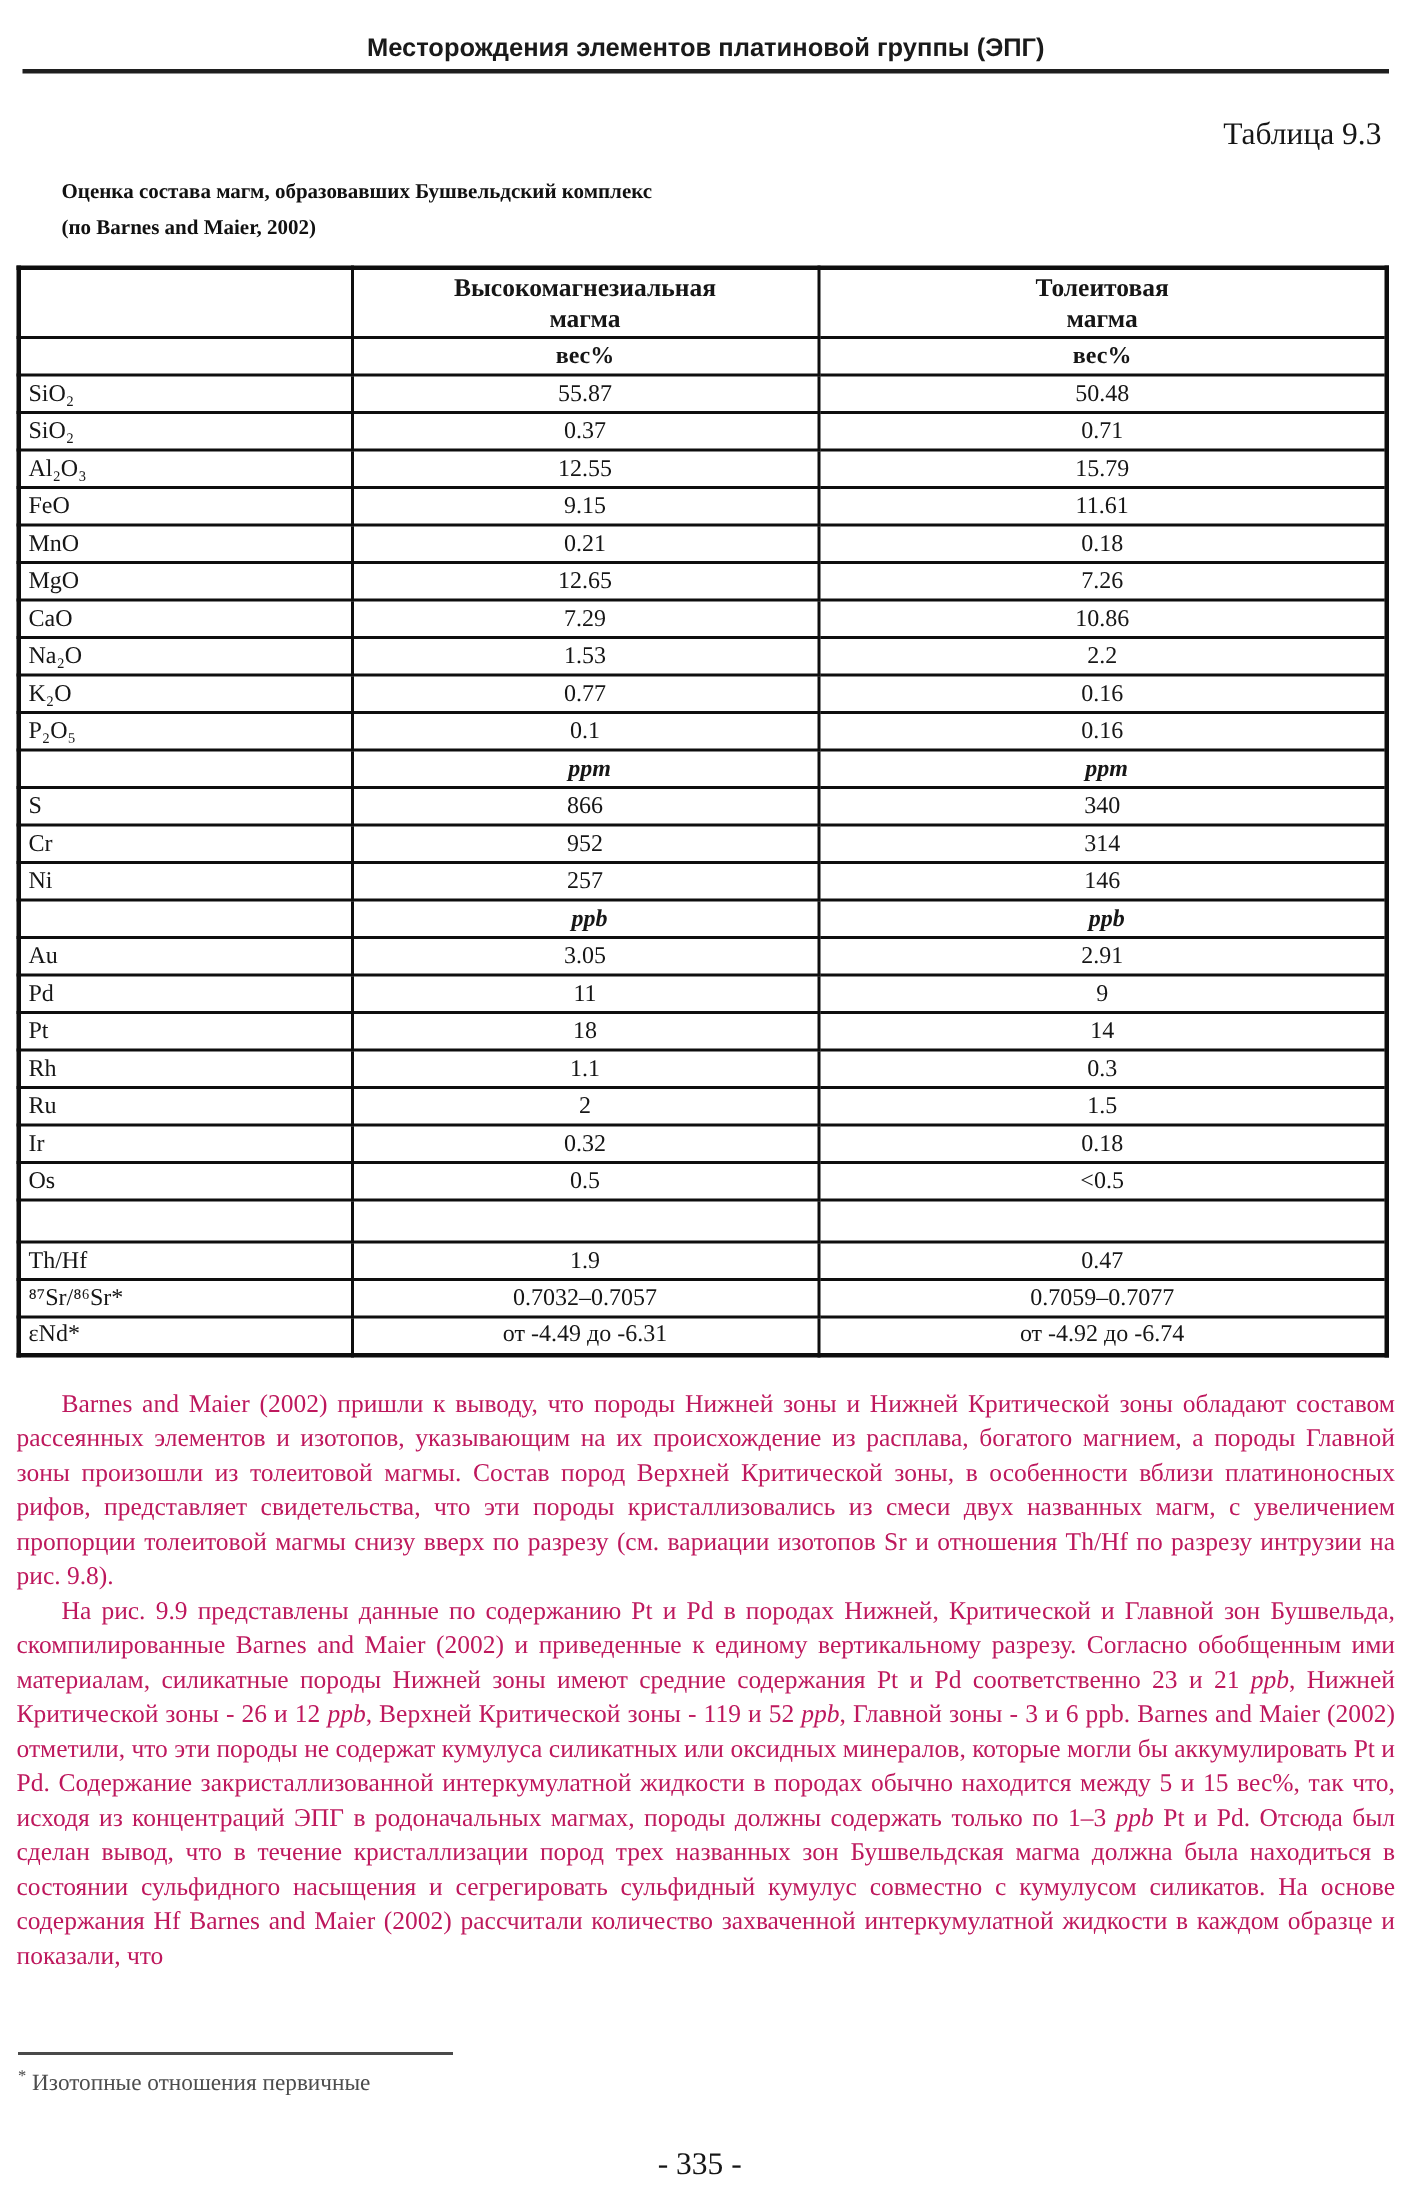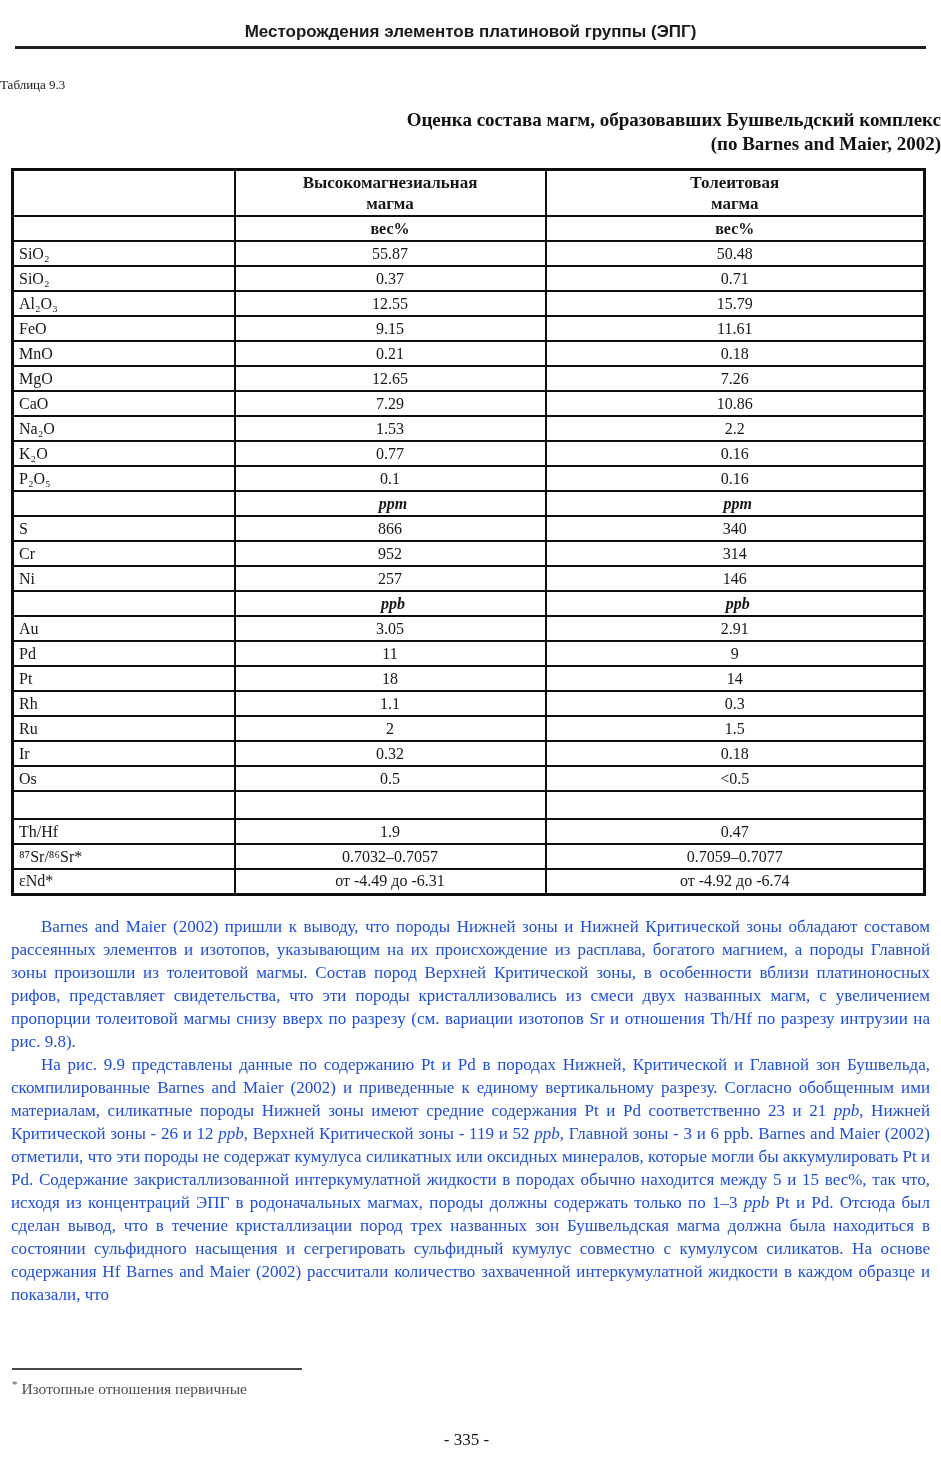--- a/index.html
+++ b/index.html
@@ -24,29 +24,31 @@
     font-size: 17px;
     color: #1a1a1a;
   }
   .header-rule {
     height: 3px;
     background: #1f1f1f;
     margin: 4px 15px 0 15px;
   }
   .table-label {
     margin: 28px 20px 0 0;
-    font-size: 13px;
+    text-align: right;
+    font-size: 21px;
   }
   .table-title {
     margin-top: 15px;
-    text-align: right;
+    text-align: left;
     font-weight: bold;
-    font-size: 19px;
+    font-size: 14px;
     line-height: 24px;
     color: #111;
+    padding-left: 41px;
   }
   table.data {
     border-collapse: collapse;
     table-layout: fixed;
     width: 912px;
     margin: 12px 0 0 11px;
     border: 3px solid #0e0e0e;
   }
   table.data td {
     border: 2px solid #0e0e0e;
@@ -67,21 +69,21 @@
   td.label-cell { text-align: left; }
   td.val-cell { text-align: center; }
   .bold { font-weight: bold; }
   tr.unit-row td { font-weight: bold; font-style: italic; padding-left: 11px; }
   tr.empty-row td { height: 28px; }
   .body-text {
     margin: 19px 11px 0 11px;
     text-align: justify;
     font-size: 17px;
     line-height: 23px;
-    color: #1d4ed8;
+    color: #be185d;
   }
   .body-text p { margin: 0; text-indent: 30px; }
   .italic { font-style: italic; }
   .footnote-rule {
     position: absolute;
     left: 12px;
     top: 1368px;
     width: 290px;
     height: 2px;
     background: #4a4a4a;
@@ -93,21 +95,21 @@
     font-size: 15.5px;
     color: #4d4d4d;
   }
   .footnote sup { font-size: 11px; }
   .page-number {
     position: absolute;
     left: 0;
     top: 1430px;
     width: 933px;
     text-align: center;
-    font-size: 17px;
+    font-size: 21px;
   }
 </style>
 </head>
 <body>
 
 <div class="page">
 
   <div class="running-header">Месторождения элементов платиновой группы (ЭПГ)</div>
   <div class="header-rule"></div>
 

